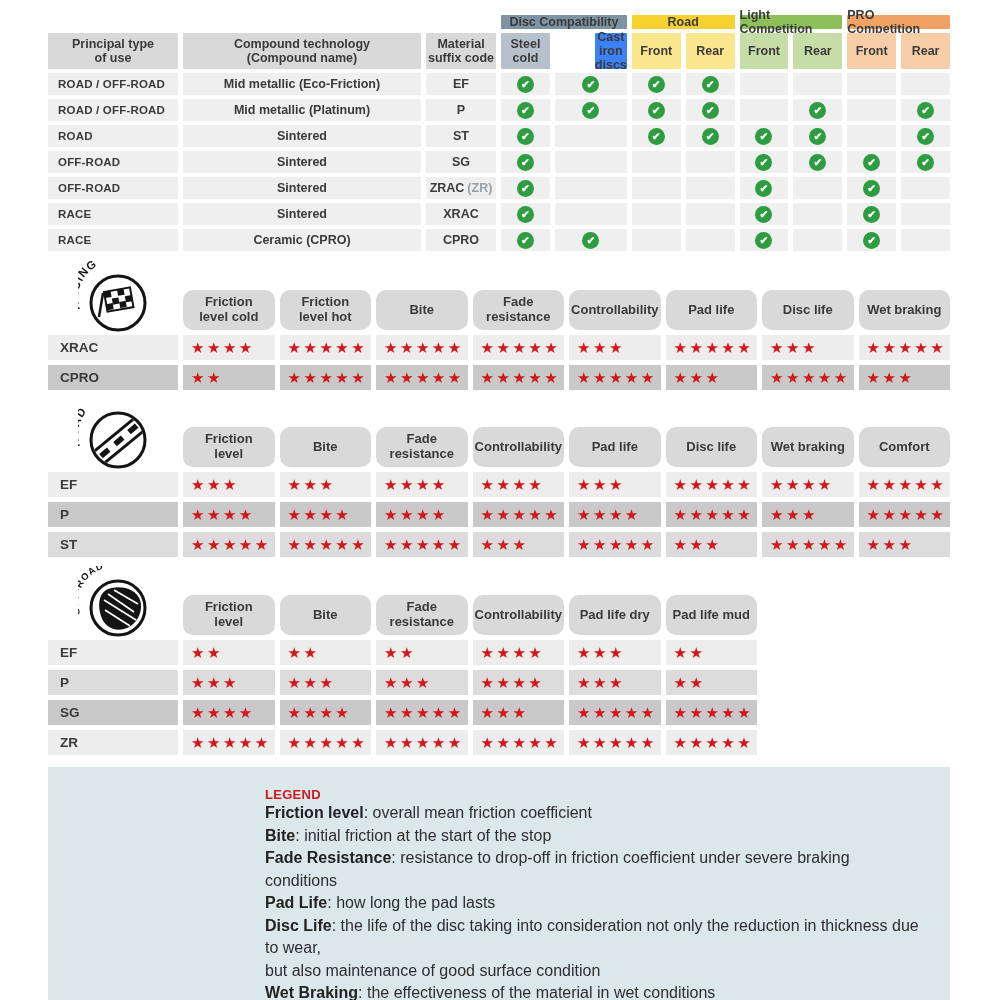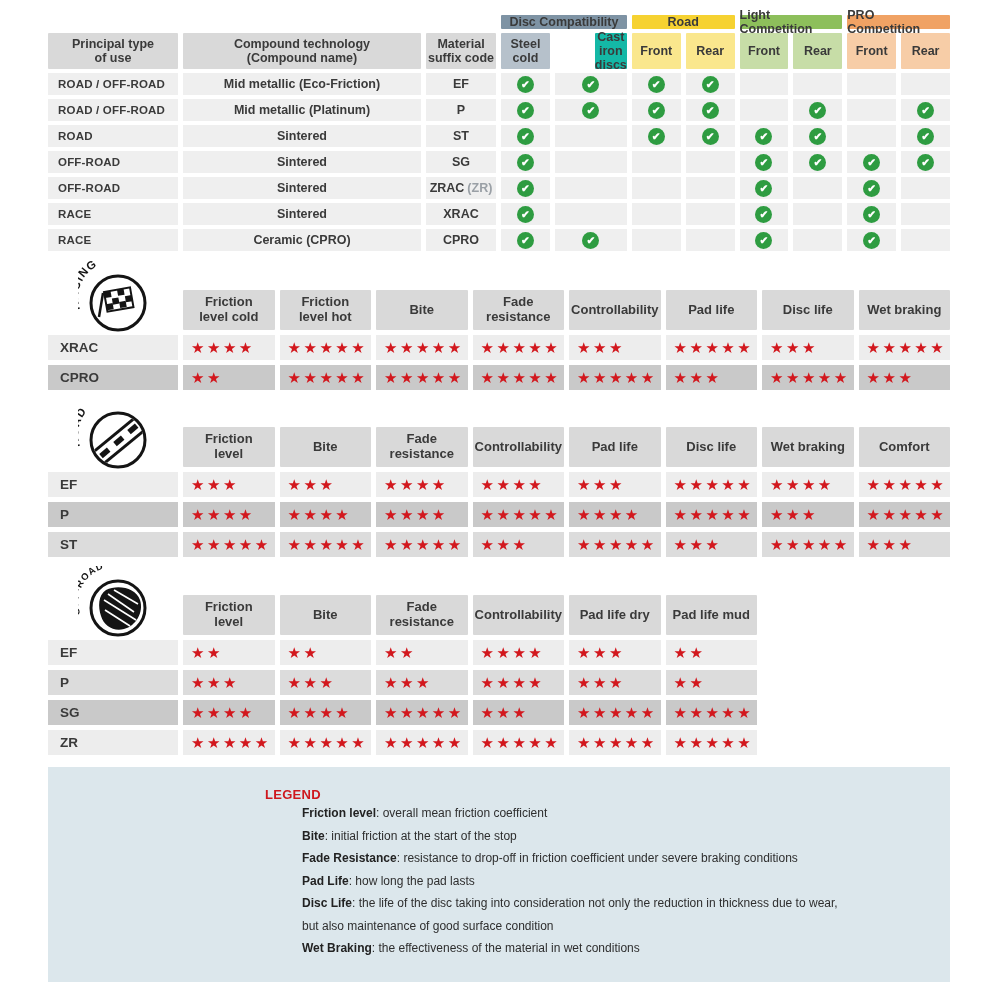--- a/index.html
+++ b/index.html
@@ -21,32 +21,32 @@
   .c-use { justify-content:flex-start; padding-left:10px; font-size:11.5px; letter-spacing:.2px; }
   .code-suffix { color:#9aa0a6; margin-left:3px; }
   .check { display:inline-flex; width:17px; height:17px; border-radius:50%; align-items:center; justify-content:center;
            color:#fff; font-size:10.5px; font-weight:bold; }
 
   
   .rsec { position:relative; }
   .rsec .icon-wrap { position:absolute; left:30px; top:-2px; width:74px; height:74px; }
   .rtable { display:grid; gap:5px; }
   .rhead { height:40px; background:#D9D9D9; display:flex; align-items:center; justify-content:center;
-           text-align:center; font-weight:bold; font-size:13px; line-height:1.12; padding:0 6px; border-radius:1px; }
+           text-align:center; font-weight:bold; font-size:13px; line-height:1.12; padding:0 6px; border-radius:10px; }
   .rlabel { height:25px; display:flex; align-items:center; padding-left:12px; font-weight:bold; font-size:13.5px; }
   .stars { height:25px; display:flex; align-items:center; padding-left:8px; font-size:15px; letter-spacing:2.5px;
            overflow:hidden; white-space:nowrap; }
   .sh-light { background:#EDEDED; }
   .sh-mid   { background:#DCDCDC; }
   .sh-dark  { background:#C9C9C9; }
 
   
   .legend { margin-top:12px; width:902px; min-height:202px; padding:20px 30px 22px 217px; }
   .legend-title { font-weight:bold; font-size:13px; letter-spacing:.3px; }
-  .legend-line { font-size:12px; line-height:22.5px; color:#2e2e2e;margin-left:37px; }
+  .legend-line { font-size:16px; line-height:22.5px; color:#2e2e2e; }
   .legend-line b { color:#222; }
 </style>
 </head>
 <body>
 
 <div class="page">
   <div class="content">
 
     <div class="compat-grid" id="compat-grid">
         <div class="spacer"></div>
@@ -57,21 +57,21 @@
         <div class="group-hdr" style="background: rgb(141, 191, 91);">Light Competition</div>
         <div class="group-hdr" style="background: rgb(240, 162, 100);">PRO Competition</div>
         <div class="sub-hdr hdr-gray">Principal type
 of use</div>
         <div class="sub-hdr hdr-gray">Compound technology
 (Compound name)</div>
         <div class="sub-hdr hdr-gray">Material
 suffix code</div>
         <div class="sub-hdr" style="background: rgb(182, 193, 203);">Steel
 cold</div>
-        <div class="sub-hdr" style="background: #14b8a6; margin-left: 40px;">Cast iron
+        <div class="sub-hdr" style="background: #3b82f6; margin-left: 40px;">Cast iron
 discs</div>
         <div class="sub-hdr" style="background: rgb(250, 231, 141);">Front</div>
         <div class="sub-hdr" style="background: rgb(250, 231, 141);">Rear</div>
         <div class="sub-hdr" style="background: rgb(199, 221, 167);">Front</div>
         <div class="sub-hdr" style="background: rgb(199, 221, 167);">Rear</div>
         <div class="sub-hdr" style="background: rgb(247, 205, 167);">Front</div>
         <div class="sub-hdr" style="background: rgb(247, 205, 167);">Rear</div>
         <div class="c-cell c-use">ROAD / OFF-ROAD</div>
         <div class="c-cell">Mid metallic (Eco-Friction)</div>
         <div class="c-cell">EF</div>

